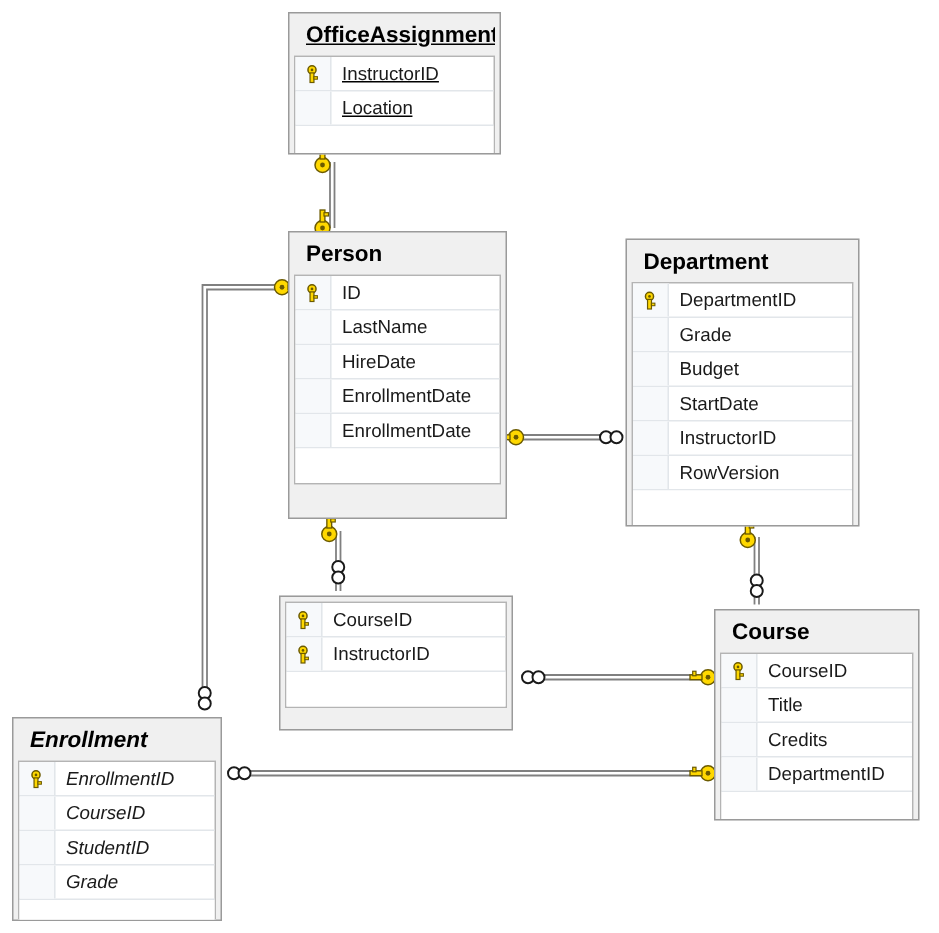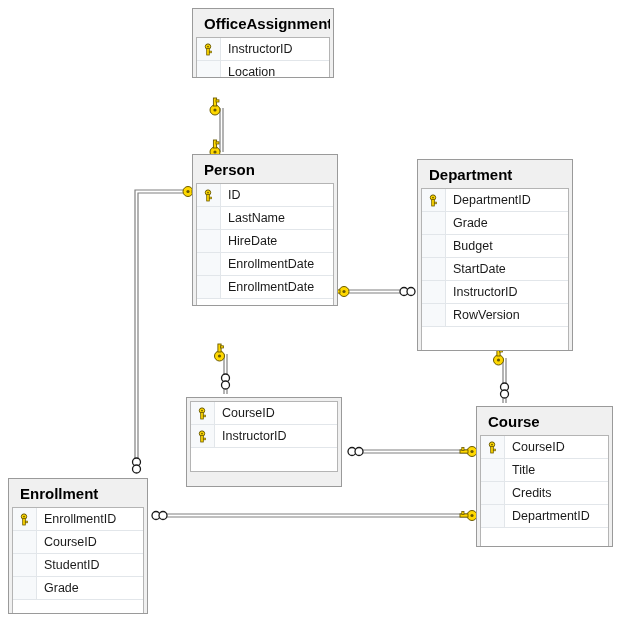--- a/index.html
+++ b/index.html
@@ -179,21 +179,21 @@
       <line x1="506" y1="358" x2="506" y2="403" stroke="#808080" stroke-width="1.2"></line>
       <g transform="translate(498.5,360) rotate(-90)">
           <use href="#keymark"></use>
         </g>
       <g transform="translate(504.5,383) rotate(90)">
           <use href="#crowmark"></use>
         </g>
     </g>
   </svg>
 
-  <div class="entity" style="left:192px; top:8px; width:142px; height:70px;">
+  <div class="entity" style="left:192px; top:8px; width:142px; height:95px;text-decoration:underline;">
     <div class="entity-title">OfficeAssignment</div>
     <div class="grid">
       <div class="row">
         <span class="gutter">
           <svg class="keyglyph" viewBox="0 0 13 13">
               <circle cx="6" cy="3.6" r="2.7" fill="#ffd800" stroke="#6b5a00" stroke-width="1"></circle>
               <circle cx="6" cy="3.6" r="0.9" fill="#6b5a00"></circle>
               <rect x="4.7" y="5.6" width="2.6" height="6.4" fill="#ffd800" stroke="#6b5a00" stroke-width="0.8"></rect>
               <rect x="7.3" y="8.1" width="2.3" height="1.7" fill="#ffd800" stroke="#6b5a00" stroke-width="0.7"></rect>
             </svg>
@@ -201,21 +201,21 @@
         <span class="fieldname">InstructorID</span>
       </div>
       <div class="row">
         <span class="gutter"></span>
         <span class="fieldname">Location</span>
       </div>
       <div class="filler"></div>
     </div>
   </div>
 
-  <div class="entity" style="left:192px; top:154px; width:146px; height:152px;">
+  <div class="entity" style="left:192px; top:154px; width:146px; height:192px;">
     <div class="entity-title">Person</div>
     <div class="grid">
       <div class="row">
         <span class="gutter">
           <svg class="keyglyph" viewBox="0 0 13 13">
               <circle cx="6" cy="3.6" r="2.7" fill="#ffd800" stroke="#6b5a00" stroke-width="1"></circle>
               <circle cx="6" cy="3.6" r="0.9" fill="#6b5a00"></circle>
               <rect x="4.7" y="5.6" width="2.6" height="6.4" fill="#ffd800" stroke="#6b5a00" stroke-width="0.8"></rect>
               <rect x="7.3" y="8.1" width="2.3" height="1.7" fill="#ffd800" stroke="#6b5a00" stroke-width="0.7"></rect>
             </svg>
@@ -331,21 +331,21 @@
         <span class="fieldname">Credits</span>
       </div>
       <div class="row">
         <span class="gutter"></span>
         <span class="fieldname">DepartmentID</span>
       </div>
       <div class="filler"></div>
     </div>
   </div>
 
-  <div class="entity" style="left:8px; top:478px; width:140px; height:136px;">
+  <div class="entity" style="left:8px; top:478px; width:140px; height:136px;font-style:italic;">
     <div class="entity-title">Enrollment</div>
     <div class="grid">
       <div class="row">
         <span class="gutter">
           <svg class="keyglyph" viewBox="0 0 13 13">
               <circle cx="6" cy="3.6" r="2.7" fill="#ffd800" stroke="#6b5a00" stroke-width="1"></circle>
               <circle cx="6" cy="3.6" r="0.9" fill="#6b5a00"></circle>
               <rect x="4.7" y="5.6" width="2.6" height="6.4" fill="#ffd800" stroke="#6b5a00" stroke-width="0.8"></rect>
               <rect x="7.3" y="8.1" width="2.3" height="1.7" fill="#ffd800" stroke="#6b5a00" stroke-width="0.7"></rect>
             </svg>

